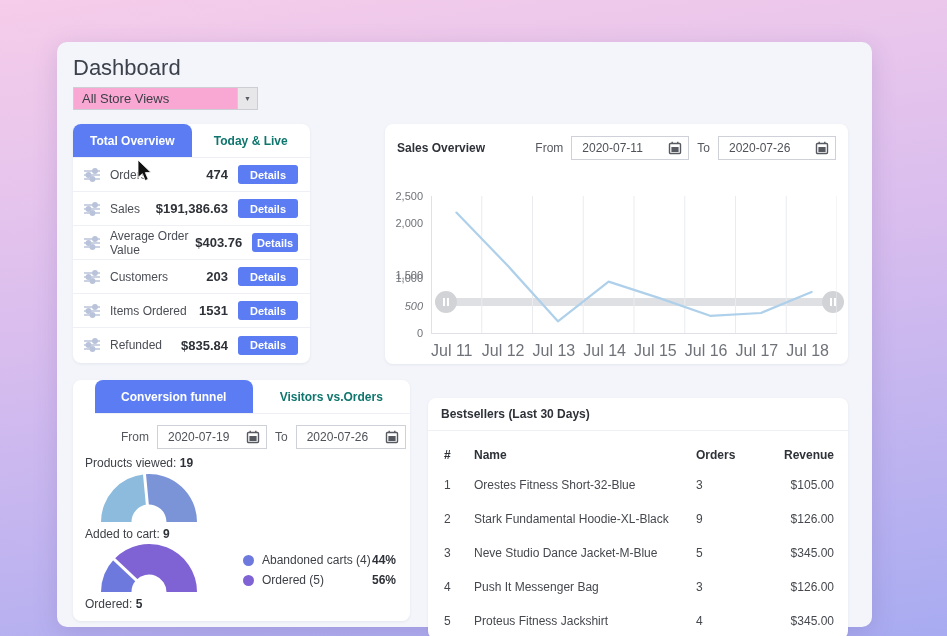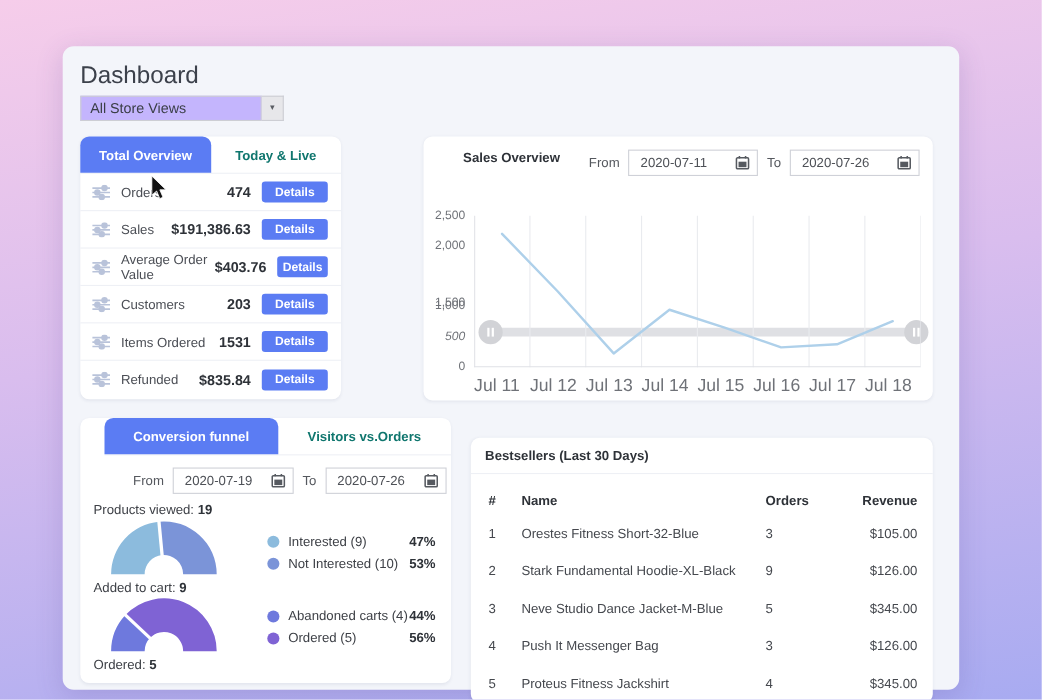--- a/index.html
+++ b/index.html
@@ -9,41 +9,41 @@
     background:linear-gradient(172deg, #f6cdea 0%, #d9bdee 45%, #a8abf1 100%);
     position:relative;
   }
   .app-card {
     position:absolute; left:57px; top:42px; width:815px; height:585px;
     background:#f3f5fa; border-radius:10px; box-shadow:0 6px 24px rgba(80,60,140,.18);
   }
   .page-title { position:absolute; left:16px; top:13px; font-size:22px; color:#3c414b; font-weight:500; }
   
   .select-wrap { position:absolute; left:16px; top:45px; display:flex; cursor:pointer; }
-  .select-box { width:165px; height:23px; background:#c4b5fd; border:1px solid #cdced4; font-size:13px; color:#3a3e46; display:flex; align-items:center; padding-left:8px; }
+  .select-box { width:165px; height:23px; background:#f9a8d4; border:1px solid #cdced4; font-size:13px; color:#3a3e46; display:flex; align-items:center; padding-left:8px; }
   .select-caret { width:20px; height:23px; background:#e7e7ea; border:1px solid #cdced4; border-left:none; display:flex; align-items:center; justify-content:center; font-size:7px; color:#5a5d63; }
   
   .panel { position:absolute; background:#fff; border-radius:8px; box-shadow:0 1px 3px rgba(30,45,90,.07); }
   .panel-metrics   { left:16px;  top:82px;  width:237px; height:239px; }
   .panel-sales     { left:328px; top:82px;  width:463px; height:240px; }
   .panel-funnel    { left:16px;  top:338px; width:337px; height:241px;padding-left:22px; }
   .panel-best      { left:371px; top:356px; width:420px; height:241px; }
   
   .tabs { display:flex; height:34px; border-bottom:1px solid #eef0f5; }
   .tab { flex:1; display:flex; align-items:center; justify-content:center; font-size:12px; font-weight:bold; color:#0f766e; cursor:pointer; border-radius:8px 8px 0 0; }
   .tab.active { background:#5b7cf3; color:#fff; }
   
   .m-row { height:34px; display:flex; align-items:center; padding:0 12px 0 10px; border-bottom:1px solid #eef0f5; }
   .m-row:last-child { border-bottom:none; }
   .m-icon { width:18px; height:14px; margin-right:9px; flex:0 0 auto; }
   .m-label { font-size:12px; color:#4b4e55; }
   .m-value { margin-left:auto; font-size:13px; font-weight:bold; color:#2e3238; }
   .btn-details { margin-left:10px; width:60px; height:19px; background:#5b7cf3; color:#fff; font-size:11px; font-weight:bold; border:none; border-radius:3px; cursor:pointer; font-family:"Liberation Sans",sans-serif; }
   
-  .sales-head { display:flex; align-items:flex-start; padding:12px 12px 0 12px;margin-left:24px; }
+  .sales-head { display:flex; align-items:center; padding:12px 12px 0 12px; }
   .panel-title { font-size:12px; font-weight:bold; color:#2e3238; }
   .date-group { margin-left:auto; display:flex; align-items:center; gap:8px; }
   .date-label { font-size:12px; color:#55585e; }
   .date-input { width:118px; height:24px; border:1px solid #cfd1d8; background:#fff; display:flex; align-items:center; padding:0 6px 0 10px; font-size:12px; color:#4e5157; cursor:text; }
   .date-input .cal { margin-left:auto; }
   
   .slider { position:absolute; left:61px; top:167px; width:387px; height:22px; }
   .slider .track { position:absolute; left:-6px; right:-6px; top:7px; height:8px; background:#dfe0e4; border-radius:4px; }
   .handle { position:absolute; top:0; width:22px; height:22px; border-radius:50%; background:#d2d3d7; display:flex; align-items:center; justify-content:center; gap:2px; cursor:ew-resize; }
   .handle span { width:2px; height:8px; background:#fff; display:block; }
@@ -298,32 +298,20 @@
         <line x1="50.49" y1="35.07" x2="47.34" y2="1.72" stroke="#fff" stroke-width="3"></line>
       </svg>
     <div class="stage" style="top:147px"><span>Added to cart:</span> <b>9</b></div>
     <svg class="donut" style="top:161px" viewBox="0 0 104 52">
         <path d="M4.00,51.00 A48,48 0 0 1 17.01,18.14 L39.24,39.02 A17.5,17.5 0 0 0 34.50,51.00 Z" fill="#6e79dd"></path>
         <path d="M17.01,18.14 A48,48 0 0 1 100.00,51.00 L69.50,51.00 A17.5,17.5 0 0 0 39.24,39.02 Z" fill="#7f63d4"></path>
         <line x1="40.34" y1="40.05" x2="15.92" y2="17.11" stroke="#fff" stroke-width="3"></line>
       </svg>
     <div class="stage" style="top:217px"><span>Ordered:</span> <b>5</b></div>
 
-    <div class="legend" style="top:102px">
-      <div class="leg-row">
-        <span class="leg-dot" style="background: rgb(140, 187, 221);"></span>
-        <span class="leg-label">Interested (9)</span>
-        <span class="leg-pct">47%</span>
-      </div>
-      <div class="leg-row">
-        <span class="leg-dot" style="background: rgb(123, 148, 216);"></span>
-        <span class="leg-label">Not Interested (10)</span>
-        <span class="leg-pct">53%</span>
-      </div>
-    </div>
     <div class="legend" style="top:170px">
       <div class="leg-row">
         <span class="leg-dot" style="background: rgb(110, 121, 221);"></span>
         <span class="leg-label">Abandoned carts (4)</span>
         <span class="leg-pct">44%</span>
       </div>
       <div class="leg-row">
         <span class="leg-dot" style="background: rgb(127, 99, 212);"></span>
         <span class="leg-label">Ordered (5)</span>
         <span class="leg-pct">56%</span>

